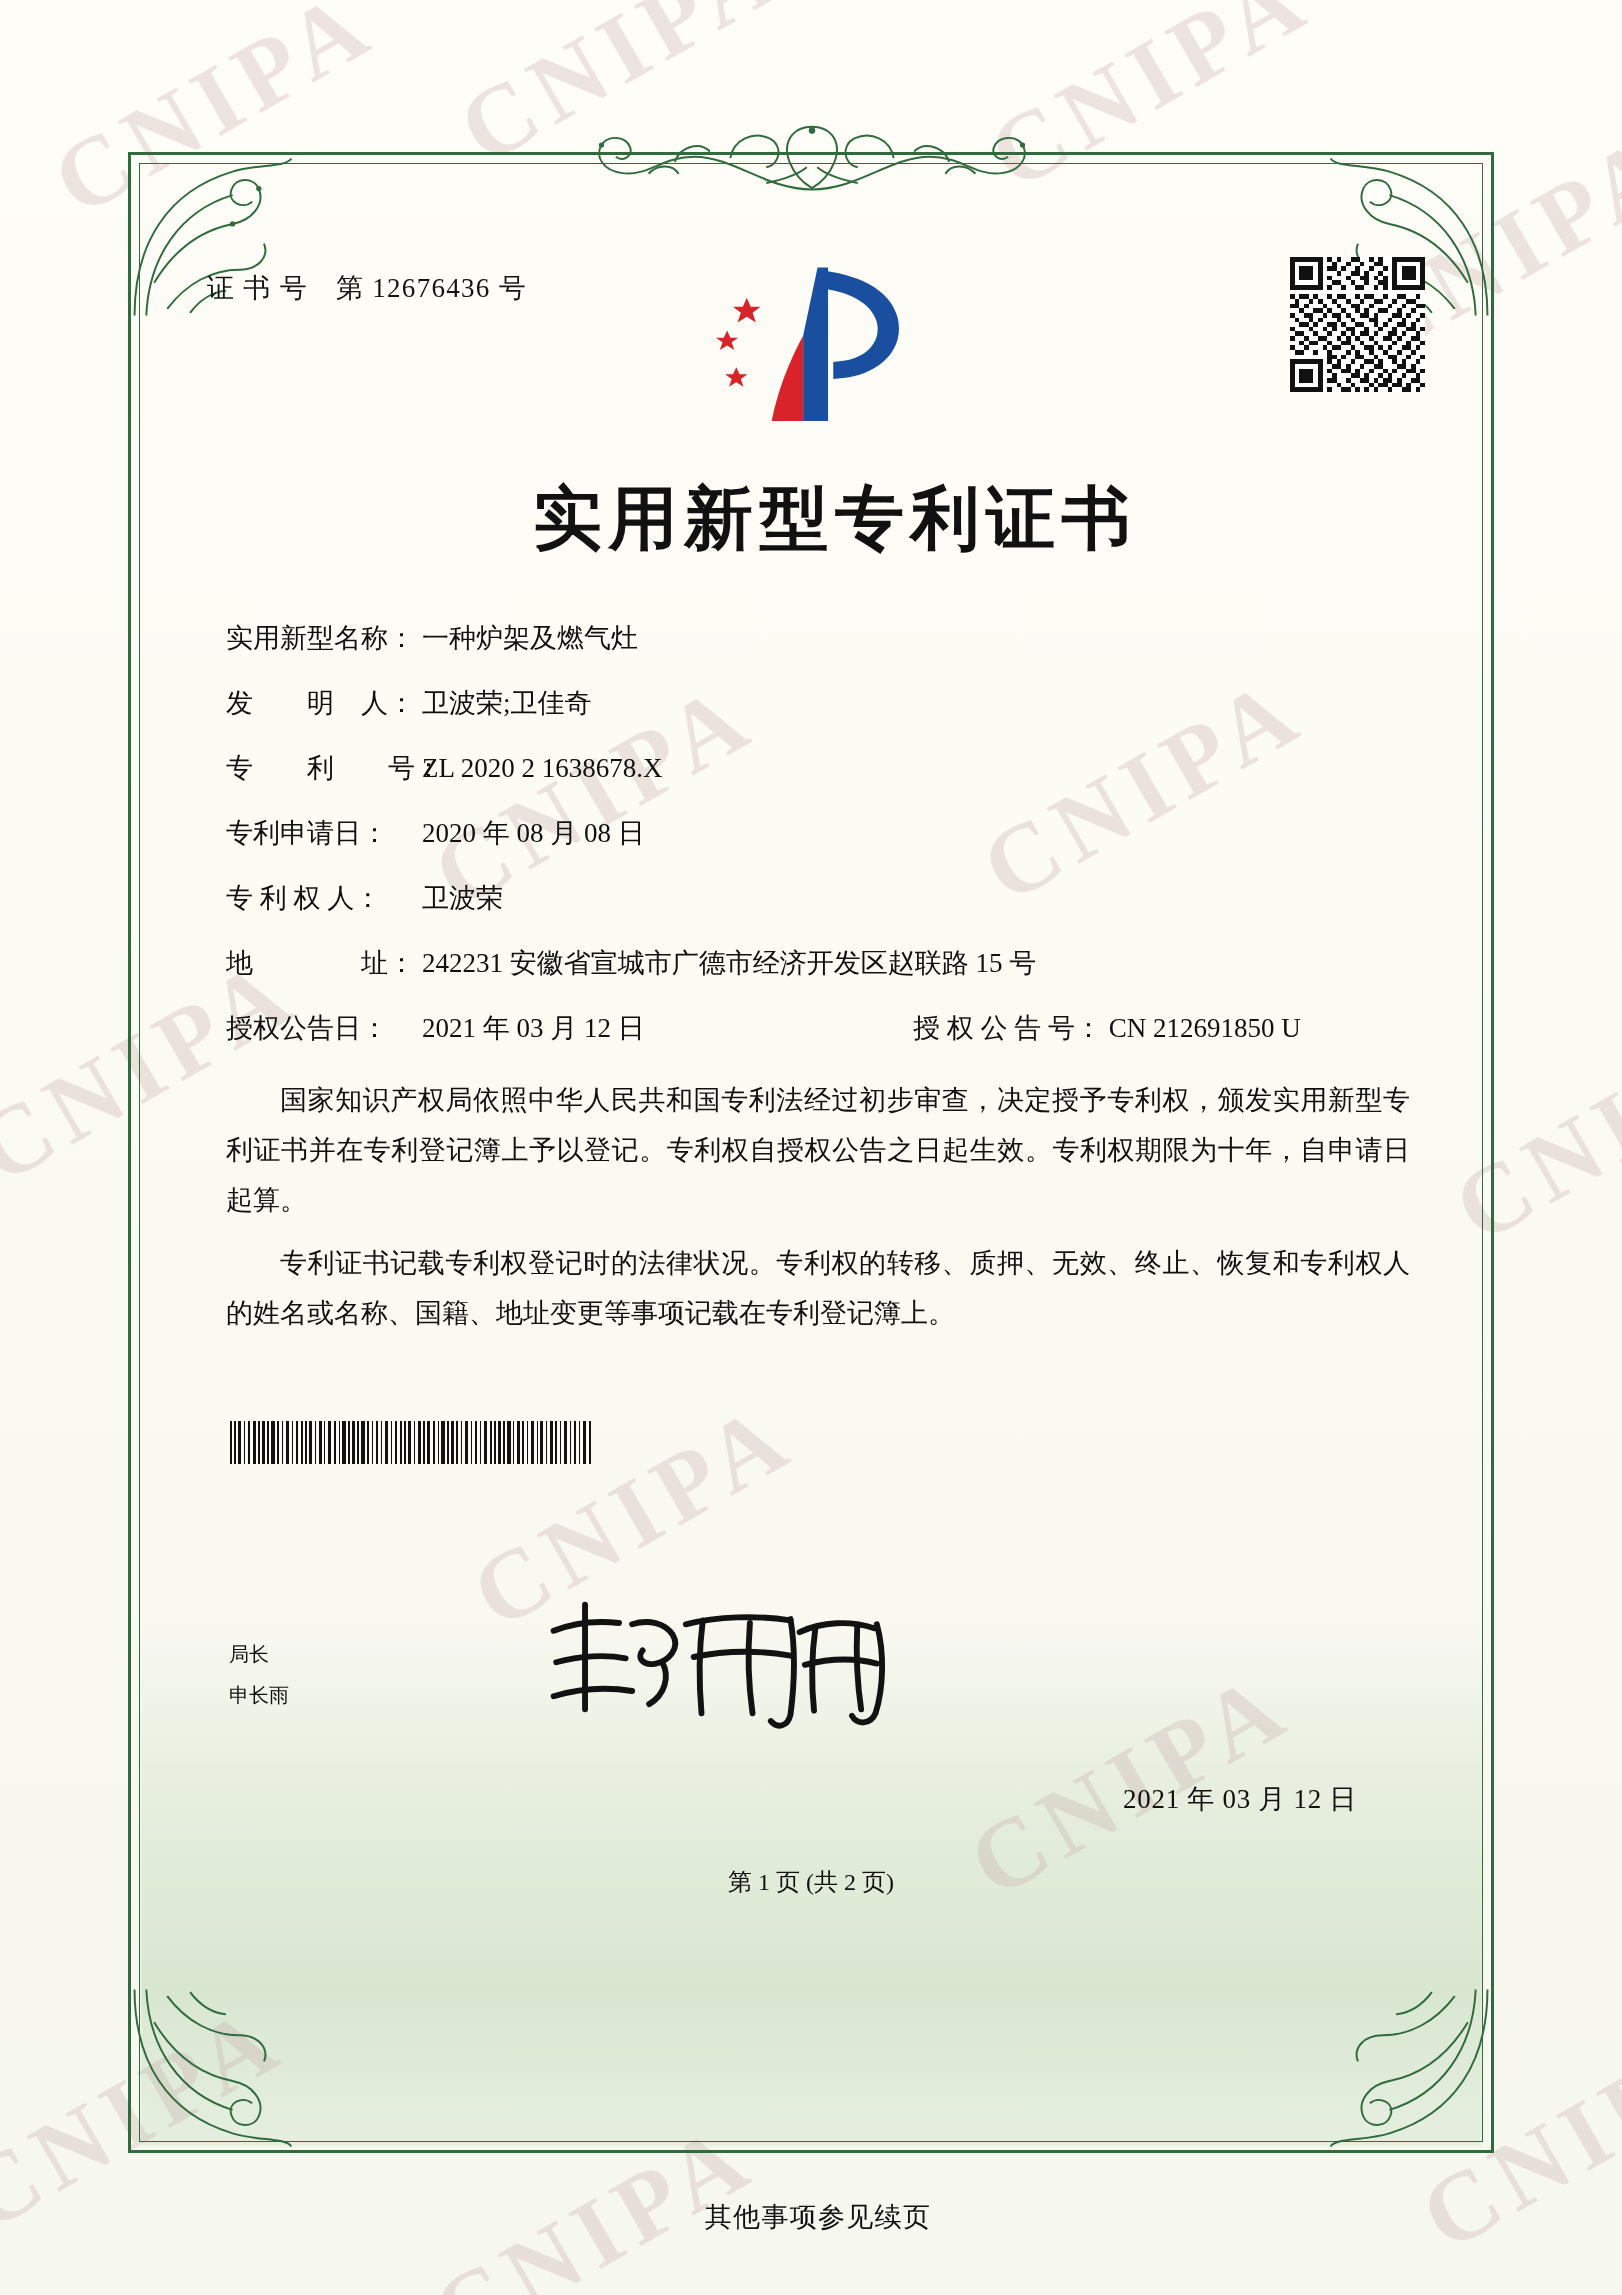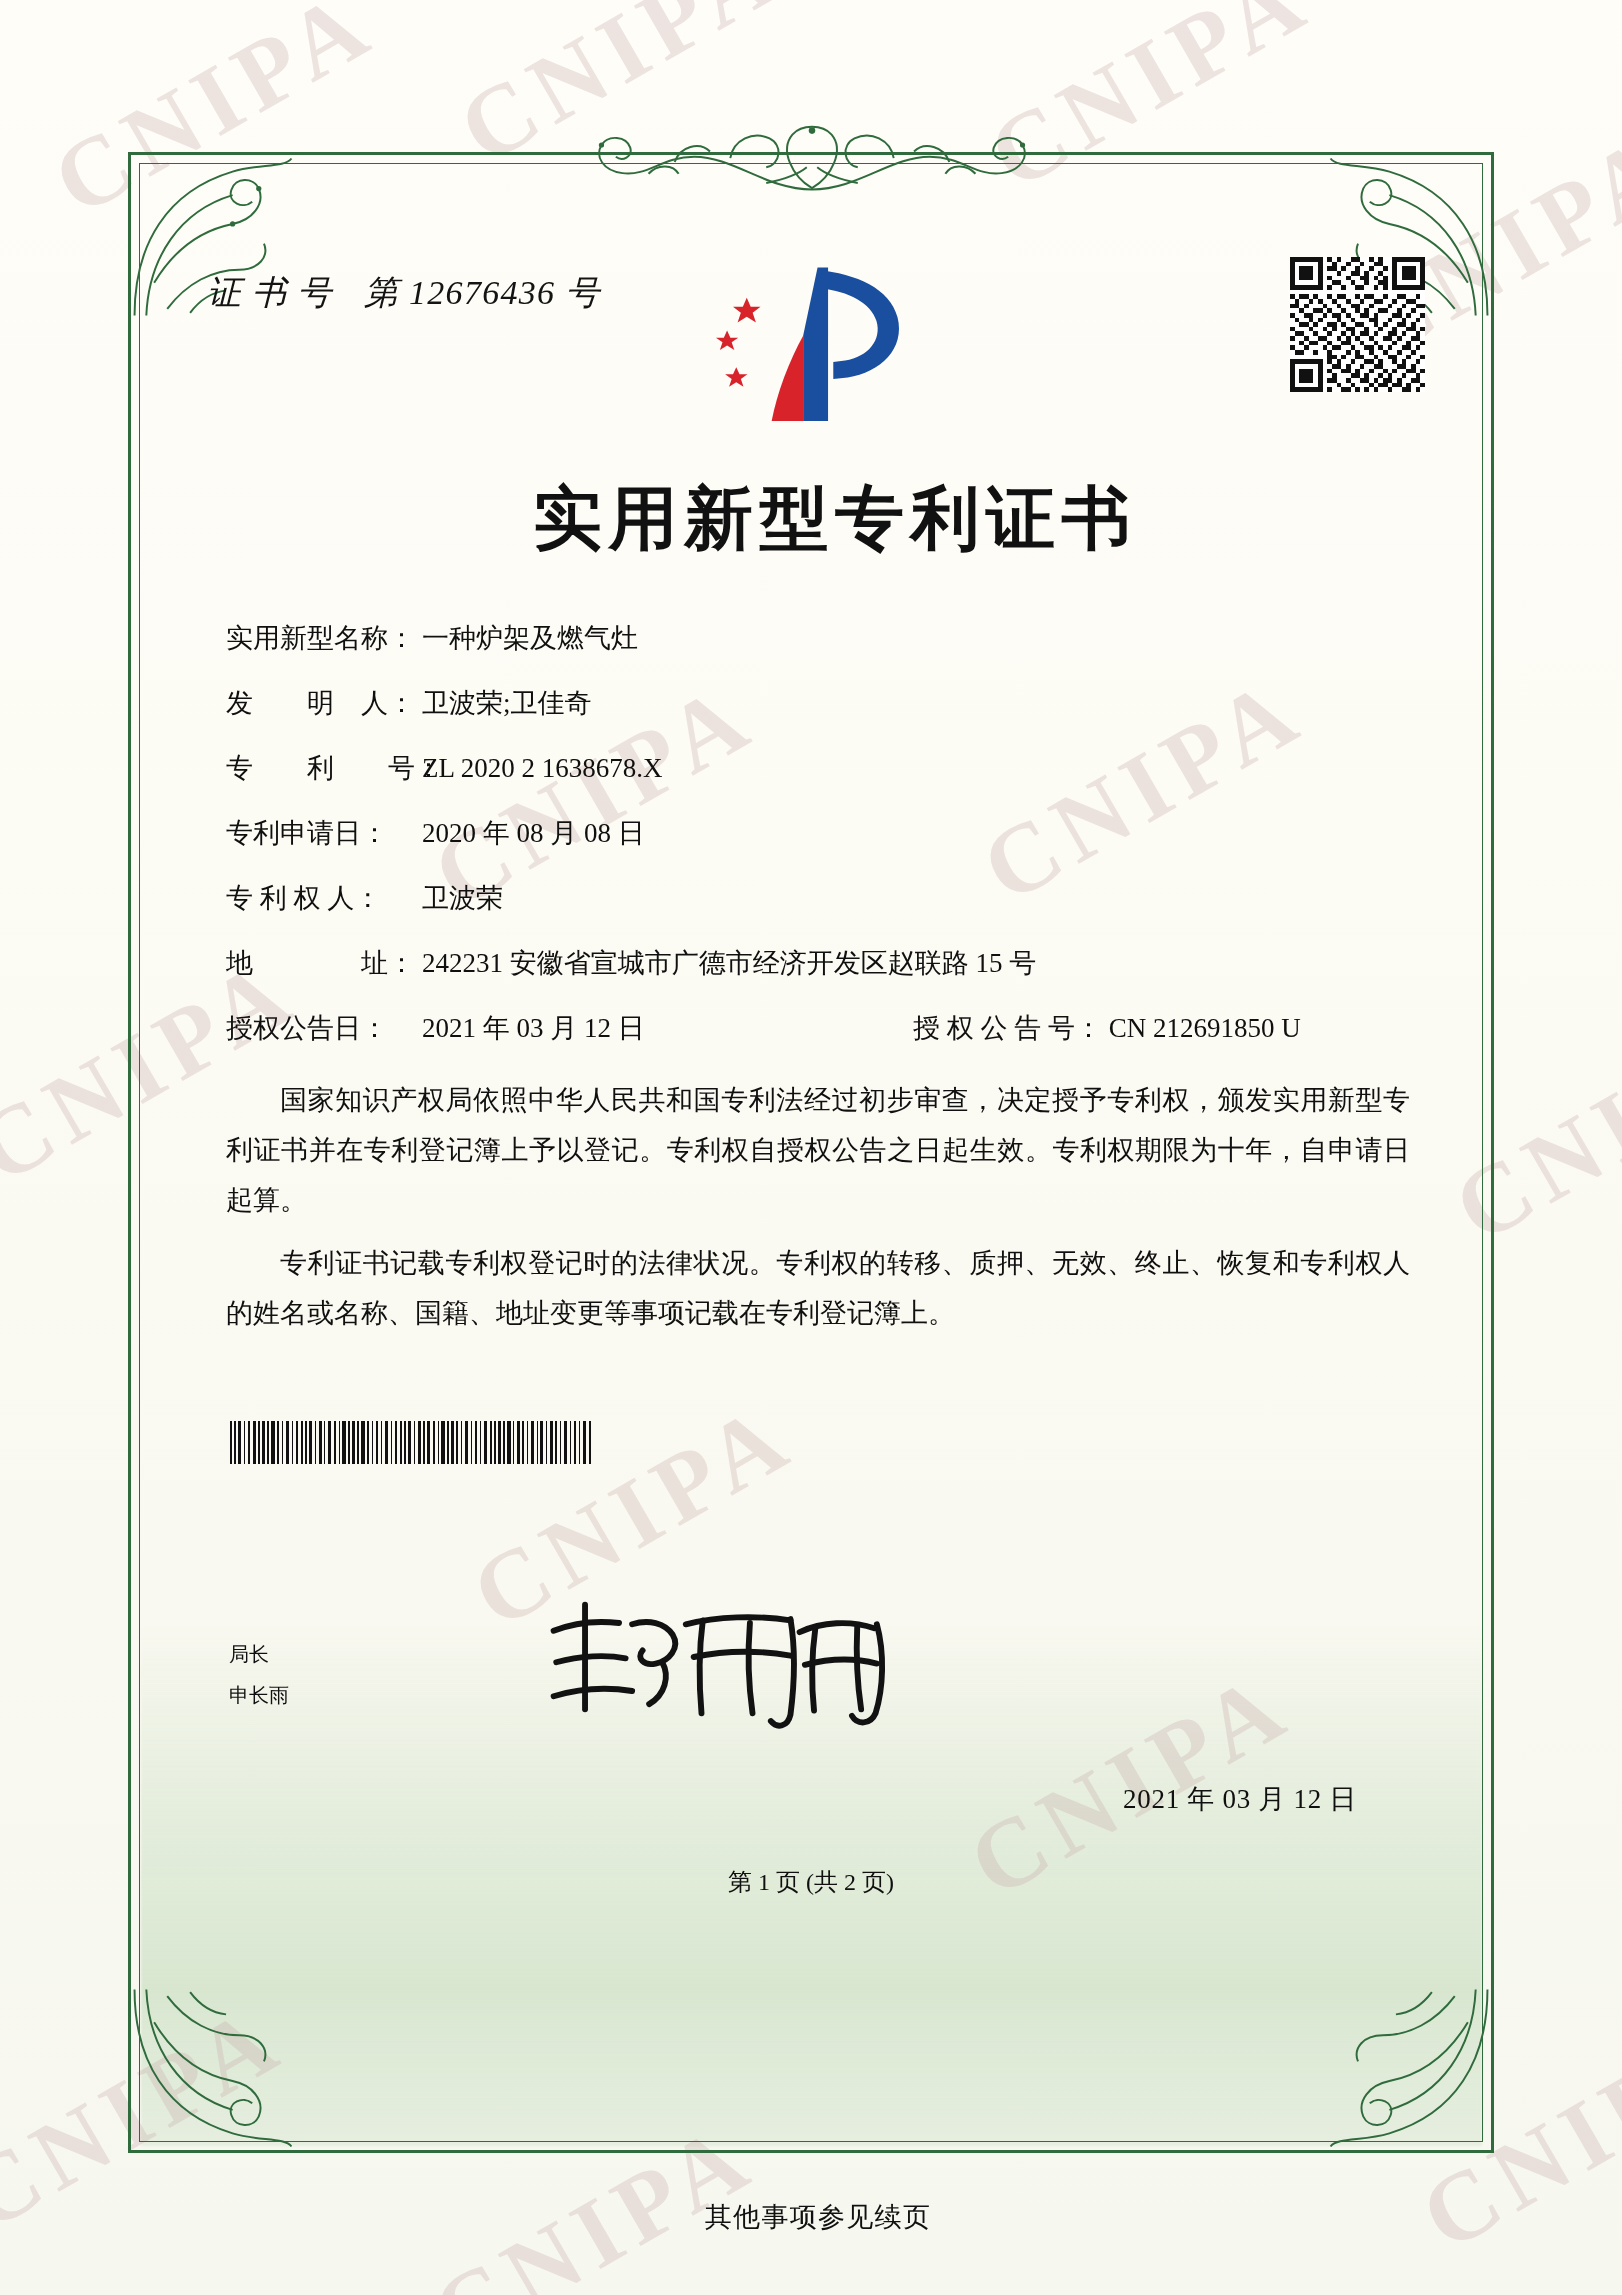--- a/index.html
+++ b/index.html
@@ -81,25 +81,24 @@
     left: 128px;
     top: 152px;
     width: 1366px;
     height: 2001px;
   }
 
   .cert-no {
     position: absolute;
     left: 79px;
     top: 118px;
-    font-size: 34px;
+    font-size: 27px;
     letter-spacing: 1.3px;
     color: #141414;
     white-space: nowrap;
-    font-style: italic;
   }
 
   .qr {
     position: absolute;
     right: 69px;
     top: 105px;
     width: 135px;
     height: 135px;
     background: #ffffff;
   }

